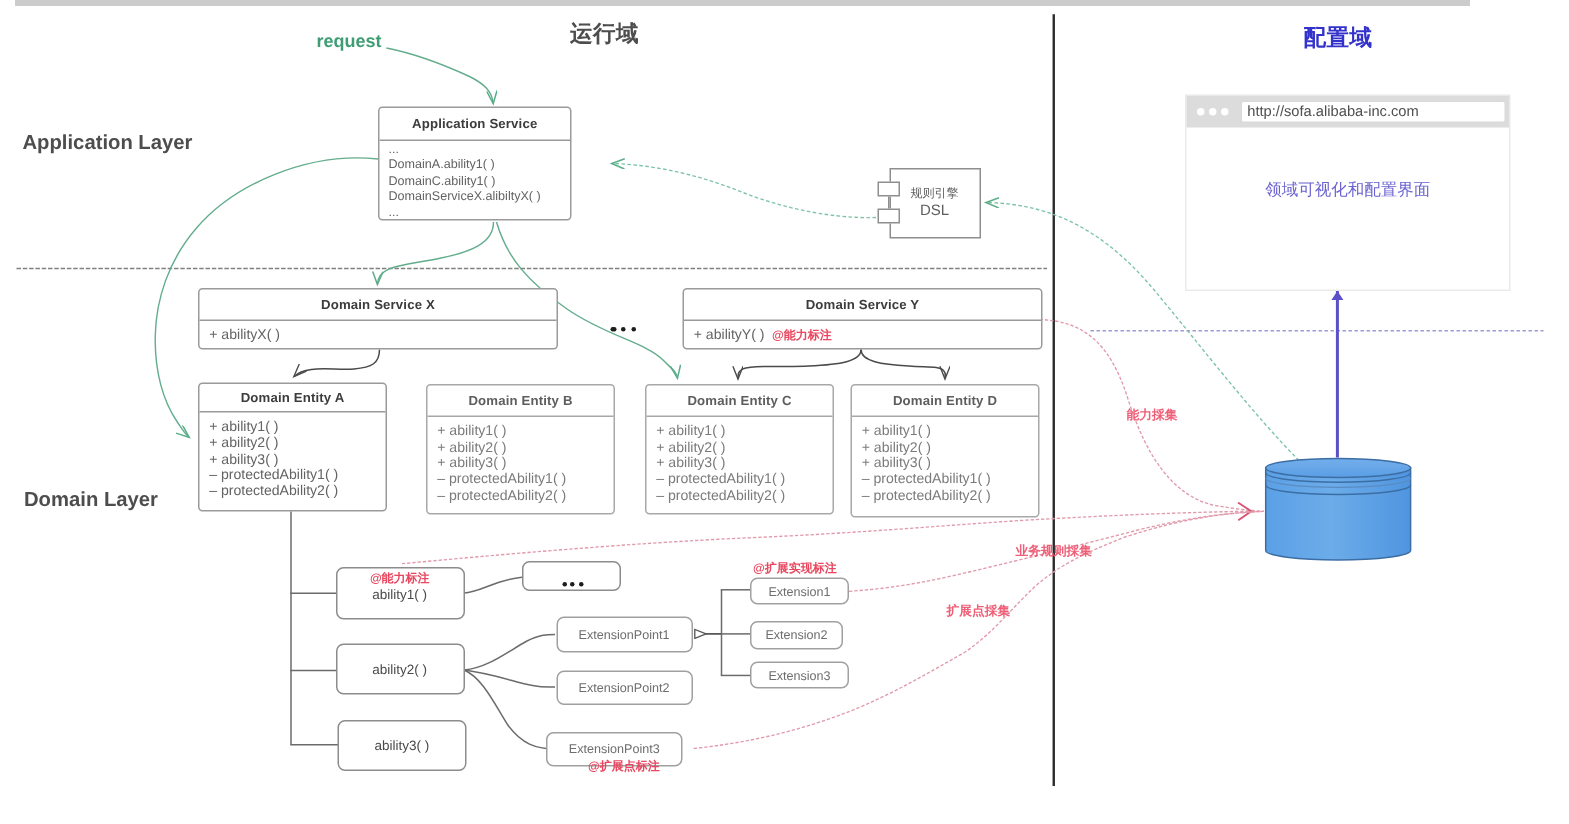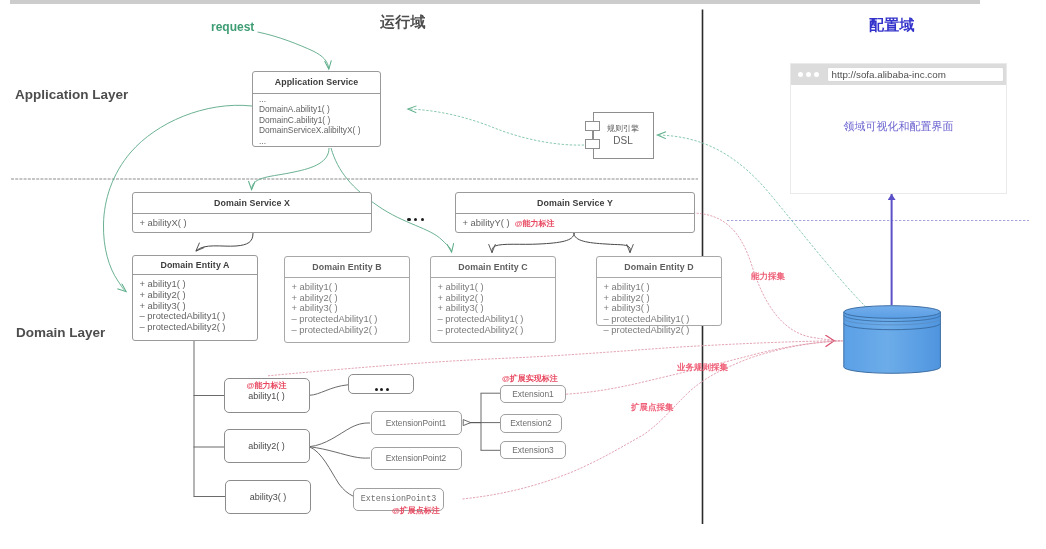--- a/index.html
+++ b/index.html
@@ -227,21 +227,21 @@
   <div class="uml light" id="de-c" style="left:430px;top:256px;width:126px;height:87px;">
     <div class="hd" style="height:21px;">Domain Entity C</div>
     <div class="bd" id="de-c-body">
         <div>+ ability1( )</div>
         <div>+ ability2( )</div>
         <div>+ ability3( )</div>
         <div>– protectedAbility1( )</div>
         <div>– protectedAbility2( )</div>
       </div>
   </div>
-  <div class="uml light" id="de-d" style="left:596px;top:256px;width:126px;height:70px;">
+  <div class="uml light" id="de-d" style="left:567px;top:256px;width:126px;height:89px;">
     <div class="hd" style="height:21px;">Domain Entity D</div>
     <div class="bd" id="de-d-body">
         <div>+ ability1( )</div>
         <div>+ ability2( )</div>
         <div>+ ability3( )</div>
         <div>– protectedAbility1( )</div>
         <div>– protectedAbility2( )</div>
       </div>
   </div>
 
@@ -263,21 +263,21 @@
         <i></i>
       </span>
   </div>
 
   <div class="rbox grey" id="ep-1" style="left:370.5px;top:411px;width:91px;height:24.1px;">
     <span>ExtensionPoint1</span>
   </div>
   <div class="rbox grey" id="ep-2" style="left:370.5px;top:446.5px;width:91px;height:23.6px;">
     <span>ExtensionPoint2</span>
   </div>
-  <div class="rbox grey" id="ep-3" style="left:353px;top:487.6px;width:91px;height:23.6px;font-family:Liberation Mono, monospace;">
+  <div class="rbox grey" id="ep-3" style="left:364px;top:487.6px;width:91px;height:23.6px;">
     <span>ExtensionPoint3</span>
   </div>
   <div class="ann-out" id="ep3-ann" style="left:392px;top:476px;margin-top:29px;">@扩展点标注</div>
 
   <div class="rbox grey" id="ex-1" style="left:500px;top:384.7px;width:66px;height:18.2px;">
     <span>Extension1</span>
   </div>
   <div class="rbox grey" id="ex-2" style="left:500px;top:413.5px;width:62px;height:19.4px;">
     <span>Extension2</span>
   </div>

